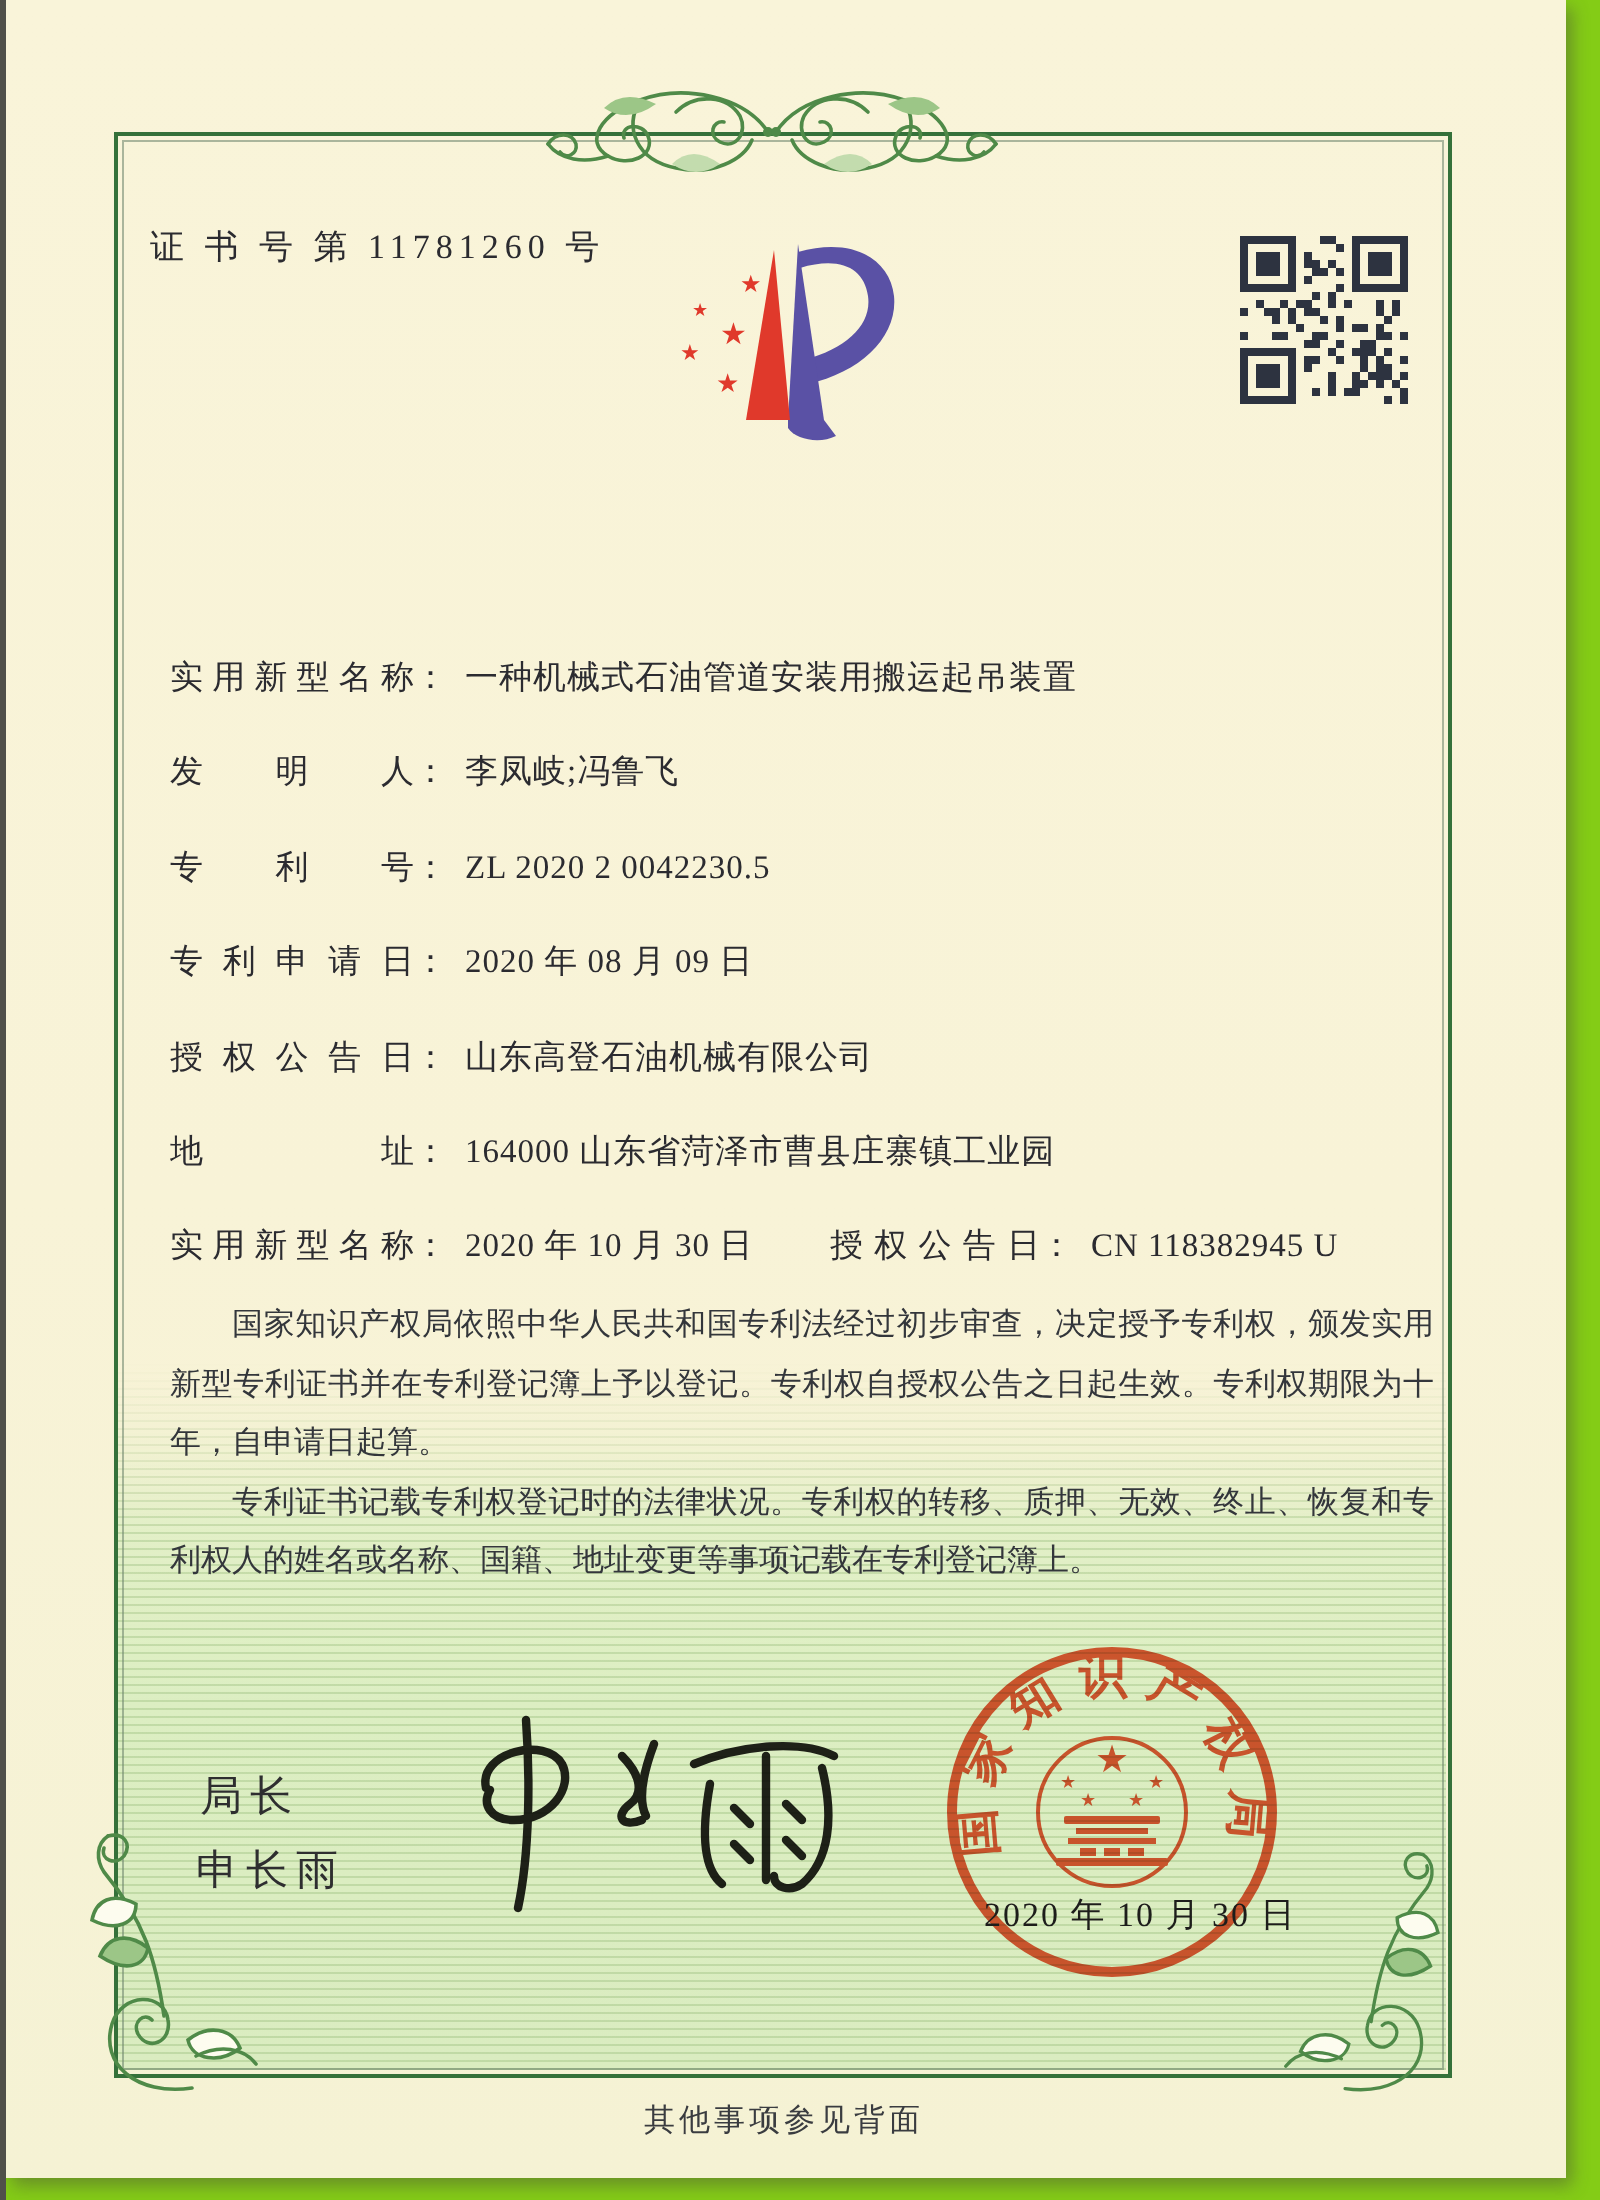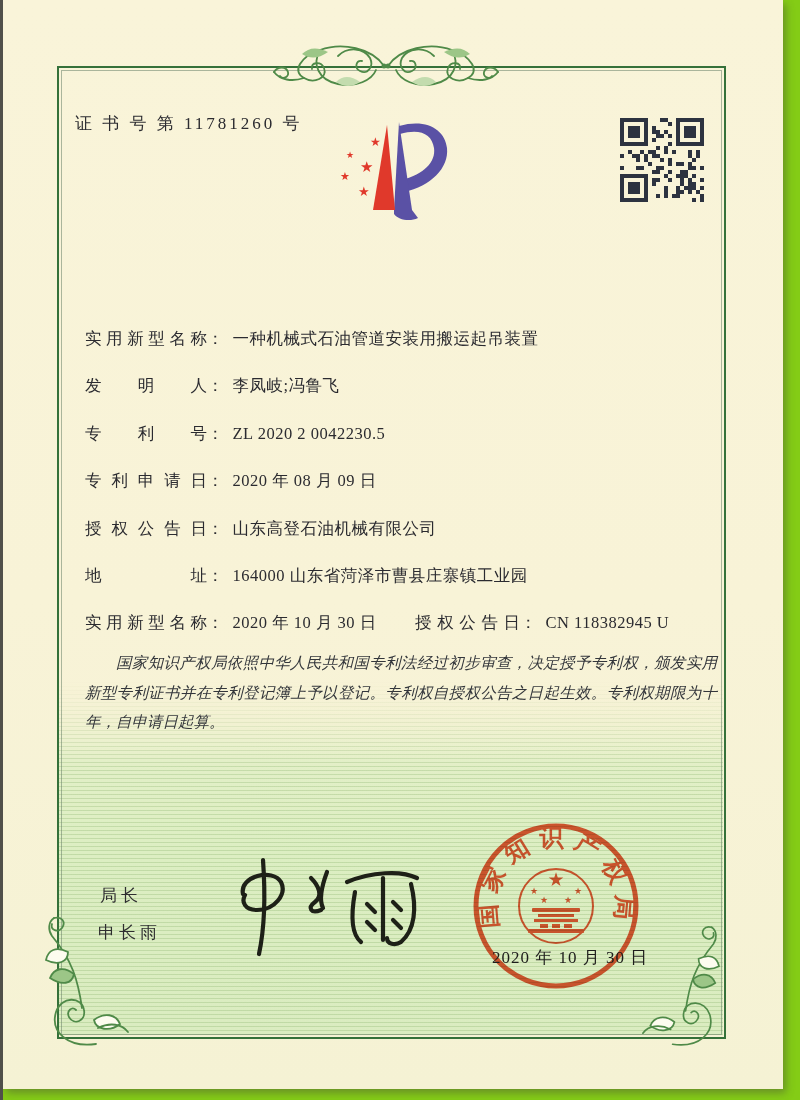--- a/index.html
+++ b/index.html
@@ -30,23 +30,23 @@
     letter-spacing:7px;color:#1f2026;font-weight:500;z-index:4;}
   .fields{position:absolute;left:85px;top:328px;width:622px;font-size:16.5px;color:#2b2b30;z-index:4;}
   .frow{position:absolute;left:0;white-space:nowrap;}
   .flabel{display:inline-block;width:122px;text-align:justify;text-align-last:justify;vertical-align:bottom;}
   .flabel.w105{width:105px;}
   .fcolon{display:inline-block;}
   .fvalue{margin-left:9px;letter-spacing:.5px;}
   .fpair2{position:absolute;left:330px;top:0;}
   .paras{position:absolute;left:85px;top:648px;width:632px;font-size:15.5px;line-height:29.5px;
     color:#33363b;text-align:justify;z-index:4;}
-  .paras p{margin:0;text-indent:2em;font-style:italic;}
+  .paras p{margin:0;text-indent:2em;}
   .sig-title,.sig-name{position:absolute;font-family:Liberation Serif, serif;
-    font-size:17px;color:#2e2e30;letter-spacing:4px;z-index:4;}
+    font-size:21px;color:#2e2e30;letter-spacing:4px;z-index:4;}
   .sig-title{left:100px;top:884px;}
   .sig-name{left:98px;top:921px;}
   .sig-svg{position:absolute;left:215px;top:848px;z-index:4;mix-blend-mode:multiply;}
   .seal{position:absolute;left:470px;top:820px;z-index:4;mix-blend-mode:multiply;opacity:.95;}
   .seal-date{position:absolute;left:492px;top:946px;font-size:17px;letter-spacing:1px;color:#1d1d1b;z-index:5;}
   .page-info{position:absolute;left:57px;width:670px;top:1000px;text-align:center;font-size:14.5px;
     color:#2d2d32;letter-spacing:1px;z-index:4;}
   .back-note{position:absolute;left:57px;width:670px;top:1050px;text-align:center;font-size:15.5px;
     color:#3a3c40;letter-spacing:2px;z-index:4;}
 </style>
@@ -223,20 +223,21 @@
     <div class="frow" style="top:284px;">
       <span class="flabel">实用新型名称</span><span class="fcolon">：</span><span class="fvalue">2020 年 10 月 30 日</span>
       <span class="fpair2">
         <span class="flabel w105">授权公告日</span><span class="fcolon">：</span><span class="fvalue">CN 118382945 U</span>
       </span>
     </div>
   </div>
 
   <div class="paras">
     <p>国家知识产权局依照中华人民共和国专利法经过初步审查，决定授予专利权，颁发实用新型专利证书并在专利登记簿上予以登记。专利权自授权公告之日起生效。专利权期限为十年，自申请日起算。</p>
+    <p>专利证书记载专利权登记时的法律状况。专利权的转移、质押、无效、终止、恢复和专利权人的姓名或名称、国籍、地址变更等事项记载在专利登记簿上。</p>
   </div>
 
   <div class="sig-title">局长</div>
   <div class="sig-name">申长雨</div>
 
   <svg class="sig-svg" width="210" height="115" viewBox="0 0 210 115">
     <g fill="none" stroke="#23231f" stroke-width="4.2" stroke-linecap="round">
       <path d="M28,46 C24,28 58,20 66,34 C72,46 60,62 42,62 C30,62 26,54 30,47"></path>
       <path d="M48,12 C50,40 50,78 44,106"></path>
       <path d="M96,30 C104,38 108,48 100,54 C92,60 96,66 106,62"></path>
@@ -266,13 +267,14 @@
       <rect x="68" y="94" width="36" height="3"></rect>
       <rect x="64" y="99" width="44" height="3"></rect>
       <rect x="70" y="104" width="8" height="4"></rect>
         <rect x="82" y="104" width="8" height="4"></rect>
         <rect x="94" y="104" width="8" height="4"></rect>
       <rect x="58" y="109" width="56" height="4" rx="1"></rect>
     </g>
   </svg>
   <div class="seal-date">2020 年 10 月 30 日</div>
 
+  <div class="back-note">其他事项参见背面</div>
 </div>
 
 </body></html>

